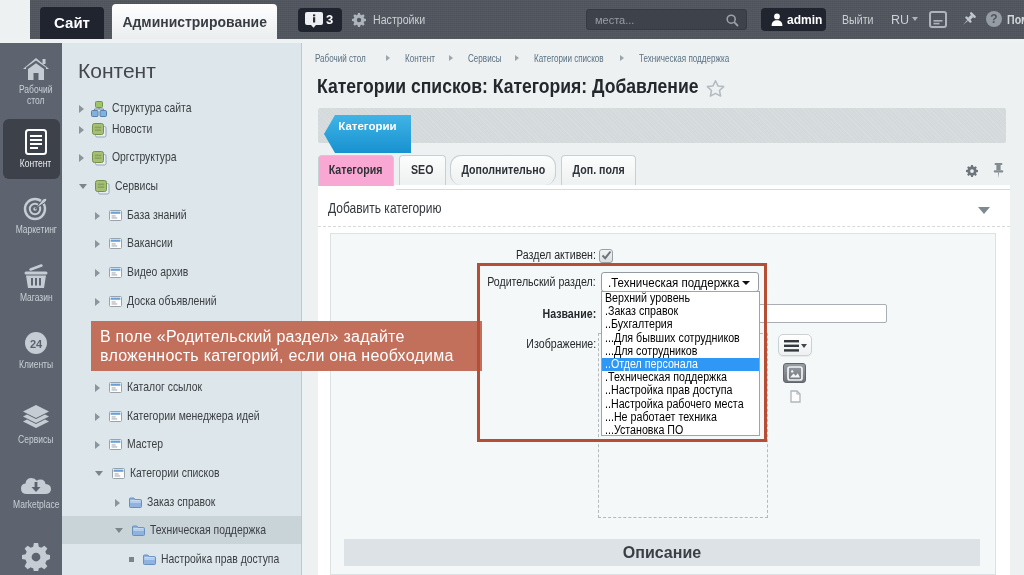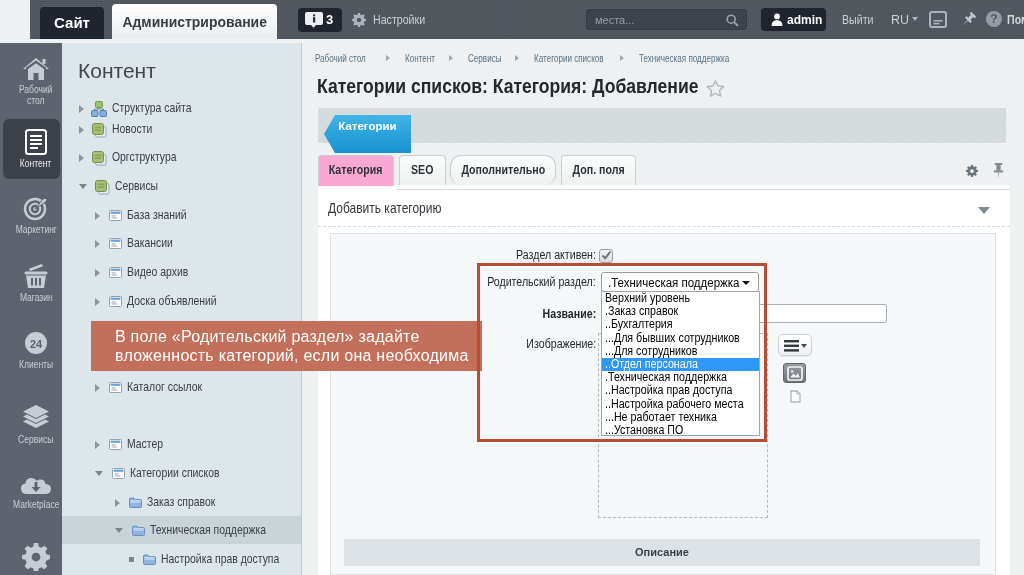--- a/index.html
+++ b/index.html
@@ -69,21 +69,21 @@
   .ftab.active { background:#f9a8d4; height:31px; z-index:3; }
 
   #whitepanel { position:absolute; left:15px; top:142px; width:692px; height:393px; background:#fff; }
   #formhead { position:absolute; left:10px; top:14px; font-size:15px; color:#33373c; }
   #innerpanel { position:absolute; left:12px; top:48px; width:666px; height:342px;
     background:#f4f8f9; border:1px solid #dce2e4; }
   .flabel { position:absolute; font-size:12.5px; color:#26282c; text-align:right; white-space:nowrap; }
 
   
   #banner { position:absolute; left:91px; top:321px; width:391px; height:50px; background:#c2705b;
-    color:#fff; font-size:16px; letter-spacing:.25px; line-height:19px; padding:6px 0 0 24px; z-index:20; }
+    color:#fff; font-size:16px; letter-spacing:.25px; line-height:19px; padding:6px 0 0 9px; z-index:20; }
   #redbox { position:absolute; left:477px; top:263px; width:290px; height:179px;
     border:3px solid #b64d35; z-index:21; }
   #dropdown { position:absolute; left:601px; top:291px; width:159px; height:145px;
     background:#fff; border:1px solid #9aa5ae; z-index:22; font-size:12px; color:#000; }
   #dropdown div { height:13.2px; line-height:13.2px; padding-left:3px; white-space:nowrap; }
   #dropdown div span { display:inline-block; transform:scaleX(.89); transform-origin:0 50%; }
   #dropdown div.sel { background:#2f97f5; color:#fff; }
 </style>
 </head>
 <body>
@@ -277,20 +277,26 @@
         <rect x="1.6" y="1.6" width="9.8" height="2.2" fill="#6aa0d5"></rect>
         <rect x="2.6" y="5.4" width="4" height="1.1" fill="#a5aeb5"></rect>
         <rect x="2.6" y="7.4" width="5.6" height="1.1" fill="#a5aeb5"></rect>
       </svg><span class="sx80">Доска объявлений</span></div>
   <div class="trow" style="left:33px;top:330px;"><span class="arr arr-r"></span><svg style="margin-left:2px" width="13" height="11" viewBox="0 0 13 11">
         <rect x="0.5" y="0.5" width="12" height="10" rx="1" fill="#fdfdfd" stroke="#98a2ab"></rect>
         <rect x="1.6" y="1.6" width="9.8" height="2.2" fill="#6aa0d5"></rect>
         <rect x="2.6" y="5.4" width="4" height="1.1" fill="#a5aeb5"></rect>
         <rect x="2.6" y="7.4" width="5.6" height="1.1" fill="#a5aeb5"></rect>
       </svg><span class="sx80">Каталог ссылок</span></div>
+  <div class="trow" style="left:33px;top:359px;"><span class="arr arr-r"></span><svg style="margin-left:2px" width="13" height="11" viewBox="0 0 13 11">
+        <rect x="0.5" y="0.5" width="12" height="10" rx="1" fill="#fdfdfd" stroke="#98a2ab"></rect>
+        <rect x="1.6" y="1.6" width="9.8" height="2.2" fill="#6aa0d5"></rect>
+        <rect x="2.6" y="5.4" width="4" height="1.1" fill="#a5aeb5"></rect>
+        <rect x="2.6" y="7.4" width="5.6" height="1.1" fill="#a5aeb5"></rect>
+      </svg><span class="sx80">Категории менеджера идей</span></div>
   <div class="trow" style="left:33px;top:387px;"><span class="arr arr-r"></span><svg style="margin-left:2px" width="13" height="11" viewBox="0 0 13 11">
         <rect x="0.5" y="0.5" width="12" height="10" rx="1" fill="#fdfdfd" stroke="#98a2ab"></rect>
         <rect x="1.6" y="1.6" width="9.8" height="2.2" fill="#6aa0d5"></rect>
         <rect x="2.6" y="5.4" width="4" height="1.1" fill="#a5aeb5"></rect>
         <rect x="2.6" y="7.4" width="5.6" height="1.1" fill="#a5aeb5"></rect>
       </svg><span class="sx80">Мастер</span></div>
   <div class="trow" style="left:33px;top:416px;"><span class="arr arr-d"></span><svg style="margin-left:2px" width="13" height="11" viewBox="0 0 13 11">
         <rect x="0.5" y="0.5" width="12" height="10" rx="1" fill="#fdfdfd" stroke="#98a2ab"></rect>
         <rect x="1.6" y="1.6" width="9.8" height="2.2" fill="#6aa0d5"></rect>
         <rect x="2.6" y="5.4" width="4" height="1.1" fill="#a5aeb5"></rect>
@@ -382,21 +388,21 @@
       <svg class="abs" style="left:3px;top:2px;" width="16" height="15" viewBox="0 0 16 15">
           <rect x="1" y="1" width="14" height="13" rx="2" fill="none" stroke="#f2f4f5" stroke-width="1.7"></rect>
           <circle cx="5.2" cy="5.4" r="1.2" fill="#f2f4f5"></circle>
           <path d="M3 11.5 L6.5 7.5 L8.7 9.7 L10.8 7.2 L13 11.5 Z" fill="#f2f4f5"></path>
         </svg>
     </div>
     <svg class="abs" style="left:472px;top:205px;" width="11" height="13" viewBox="0 0 11 13">
         <path d="M1 1 L7 1 L10 4 L10 12 L1 12 Z" fill="#fdfdfd" stroke="#aeb5ba" stroke-width="1.3"></path>
         <path d="M7 1 L7 4 L10 4" fill="none" stroke="#aeb5ba" stroke-width="1.1"></path>
       </svg>
-    <div class="abs" style="left:26px;top:354px;width:636px;height:27px;background:#dce2e5;text-align:center;line-height:27px;font-size:11px;font-weight:bold;color:#3a3f45;">Описание</div>
+    <div class="abs" style="left:26px;top:354px;width:636px;height:27px;background:#dce2e5;text-align:center;line-height:27px;font-size:16px;font-weight:bold;color:#3a3f45;">Описание</div>
   </div>
 </div>
 
 <div id="banner">В поле «Родительский раздел» задайте<br>вложенность категорий, если она необходима</div>
 <div id="redbox"></div>
 <div id="dropdown">
   <div><span>Верхний уровень</span></div>
   <div><span>.Заказ справок</span></div>
   <div><span>..Бухгалтерия</span></div>
   <div><span>...Для бывших сотрудников</span></div>

